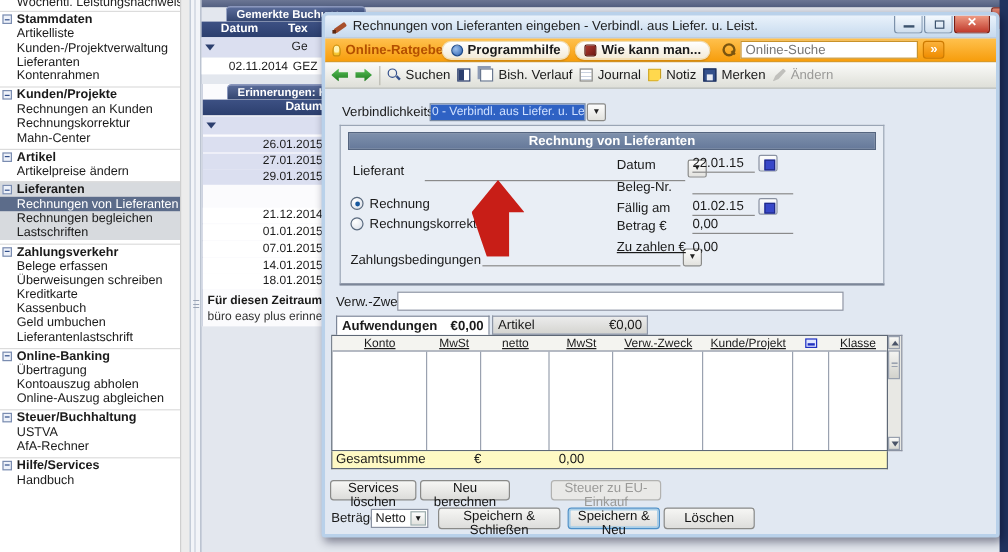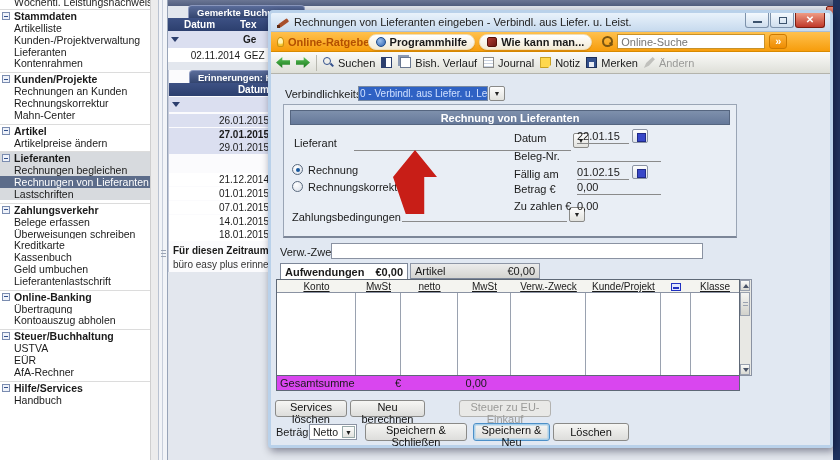--- a/index.html
+++ b/index.html
@@ -159,21 +159,21 @@
   #grid-scroll { position:absolute; left:469px; top:205px; width:12px; height:97px; background:#e8e8e4; border:1px solid #8a92a2; border-left:none; }
   .sb-btn { position:absolute; left:0; width:10px; height:11px; background:linear-gradient(#fbfbf9,#d8d8d2); border:1px solid #98a0ae; }
   .sb-btn::after { content:""; position:absolute; left:2px; width:0; height:0; border-left:3px solid transparent; border-right:3px solid transparent; }
   .sb-up { top:0; } .sb-up::after { top:3px; border-bottom:4px solid #4a5468; }
   .sb-down { bottom:0; } .sb-down::after { top:3px; border-top:4px solid #4a5468; }
   #sb-thumb { position:absolute; left:0; top:12px; width:10px; height:24px; background:linear-gradient(#f4f4f2,#d2d2cc);
               border:1px solid #98a0ae; }
   #sb-thumb::after { content:""; position:absolute; left:2px; top:9px; width:5px; height:6px;
                      background:repeating-linear-gradient(#9aa2b0 0 1px, transparent 1px 3px); }
 
-  #grid-footer { position:absolute; left:5px; top:302px; width:464px; height:15px; background:#d946ef; border:1px solid #5e6876;
+  #grid-footer { position:absolute; left:5px; top:302px; width:464px; height:15px; background:#fef9c3; border:1px solid #5e6876;
                  border-top:none; font-size:11px; line-height:14px; }
   #grid-footer .f-label { position:absolute; left:3px; }
   #grid-footer .f-cur { position:absolute; left:118px; }
   #grid-footer .f-val { position:absolute; left:160px; width:50px; text-align:right; }
 
   .btn { position:absolute; height:17px; background:linear-gradient(#f6f6f4,#dddddb); border:1px solid #8a8a88;
          border-radius:3px; font-size:11px; font-family:"Liberation Sans",sans-serif; text-align:center; cursor:pointer; color:#111; }
   .btn.tall { height:18px; }
   .btn:disabled, .btn.disabled { color:#9a9a98; border-color:#b2b2b0; background:#e9e9e7; cursor:default; }
   .btn.default-btn { border:1px solid #4d90c8; box-shadow:0 0 0 1.5px #a9cfe9 inset; }
@@ -217,22 +217,22 @@
         <span>Artikel</span>
       </div>
       <div class="side-item">Artikelpreise ändern</div>
     </div>
 
     <div class="sec hl">
       <div class="sec-h">
         <span class="collapse-box"></span>
         <span>Lieferanten</span>
       </div>
+      <div class="side-item selected">Rechnungen von Lieferanten</div>
       <div class="side-item">Rechnungen begleichen</div>
-      <div class="side-item selected">Rechnungen von Lieferanten</div>
       <div class="side-item">Lastschriften</div>
     </div>
 
     <div class="sec">
       <div class="sec-h">
         <span class="collapse-box"></span>
         <span>Zahlungsverkehr</span>
       </div>
       <div class="side-item">Belege erfassen</div>
       <div class="side-item">Überweisungen schreiben</div>
@@ -242,29 +242,29 @@
       <div class="side-item">Lieferantenlastschrift</div>
     </div>
 
     <div class="sec">
       <div class="sec-h">
         <span class="collapse-box"></span>
         <span>Online-Banking</span>
       </div>
       <div class="side-item">Übertragung</div>
       <div class="side-item">Kontoauszug abholen</div>
+      <div class="side-item">Online-Auszug abgleichen</div>
     </div>
 
     <div class="sec">
       <div class="sec-h">
         <span class="collapse-box"></span>
         <span>Steuer/Buchhaltung</span>
       </div>
       <div class="side-item">USTVA</div>
-      <div class="side-item">EÜR</div>
       <div class="side-item">AfA-Rechner</div>
     </div>
 
     <div class="sec">
       <div class="sec-h">
         <span class="collapse-box"></span>
         <span>Hilfe/Services</span>
       </div>
       <div class="side-item">Handbuch</div>
     </div>
@@ -283,21 +283,21 @@
     <div class="bg-panel" style="top:5px; height:62px;">
       <div class="panel-tab" style="left:20px;">Gemerkte Buchungen</div>
       <div class="panel-head-row">
         <div class="ph-cell" style="width:16px;"></div>
         <div class="ph-cell" style="width:56px;">Datum</div>
         <div class="ph-cell" style="flex:1;">Tex</div>
       </div>
       <div class="prow lav" style="top:26px; height:17px;">
         <div class="expander"></div>
         <div style="width:64px;"></div>
-        <div style="font-weight:bold;">Ge</div>
+        <div style="font-weight:normal;">Ge</div>
       </div>
       <div class="prow" style="top:43px; height:14px;">
         <div style="width:16px;"></div>
         <div style="width:56px; text-align:right;">02.11.2014</div>
         <div style="margin-left:4px;">GEZ</div>
       </div>
     </div>
 
     <div class="bg-panel" style="top:70px; height:202px; background:#fbfbfd; border-left:1px solid #c4cada;">
       <div class="panel-tab" style="left:20px;">Erinnerungen: Heute</div>
@@ -305,21 +305,21 @@
         <div class="ph-cell" style="width:100px; text-align:right; padding-left:40px;">Datum</div>
         <div class="sort-arrow"></div>
       </div>
       <div class="prow lav" style="top:27px; height:15px;">
         <div class="expander"></div>
       </div>
       <div class="prow lav" style="top:44px; height:13px;">
         <div style="width:100px; text-align:right;">26.01.2015</div>
       </div>
       <div class="prow lav" style="top:58px; height:13px;">
-        <div style="width:100px; text-align:right;font-weight:bold;">27.01.2015</div>
+        <div style="width:100px; text-align:right;">27.01.2015</div>
       </div>
       <div class="prow lav" style="top:71px; height:13px;">
         <div style="width:100px; text-align:right;">29.01.2015</div>
       </div>
       <div class="prow" style="top:103px; height:13px;">
         <div style="width:100px; text-align:right;">21.12.2014</div>
       </div>
       <div class="prow" style="top:117px; height:13px;">
         <div style="width:100px; text-align:right;">01.01.2015</div>
       </div>
@@ -435,21 +435,21 @@
         <div class="lbl" style="left:230px; top:45px;">Beleg-Nr.</div>
         <div class="underfield" style="left:293px; top:43px; width:84px;"></div>
 
         <div class="lbl" style="left:230px; top:63px;">Fällig am</div>
         <div class="underfield" style="left:293px; top:61px; width:52px;">01.02.15</div>
         <div class="cal-btn" style="left:348px; top:60px;"></div>
 
         <div class="lbl" style="left:230px; top:78px;">Betrag €</div>
         <div class="underfield" style="left:293px; top:76px; width:84px;">0,00</div>
 
-        <div class="lbl" style="left:230px; top:95px;">Zu zahlen €</div>
+        <div class="lbl" style="left:230px; top:95px;text-decoration:underline;">Zu zahlen €</div>
         <div class="lbl" style="left:293px; top:95px;">0,00</div>
 
         <div class="red-arrow" id="arrow-up"></div>
       </div>
 
       <div class="lbl" style="left:9px; top:172px;">Verw.-Zweck</div>
       <input id="verw-input" value="" style="">
 
       <div class="tab" id="tab-aufwendungen">
         <span>Aufwendungen</span>

